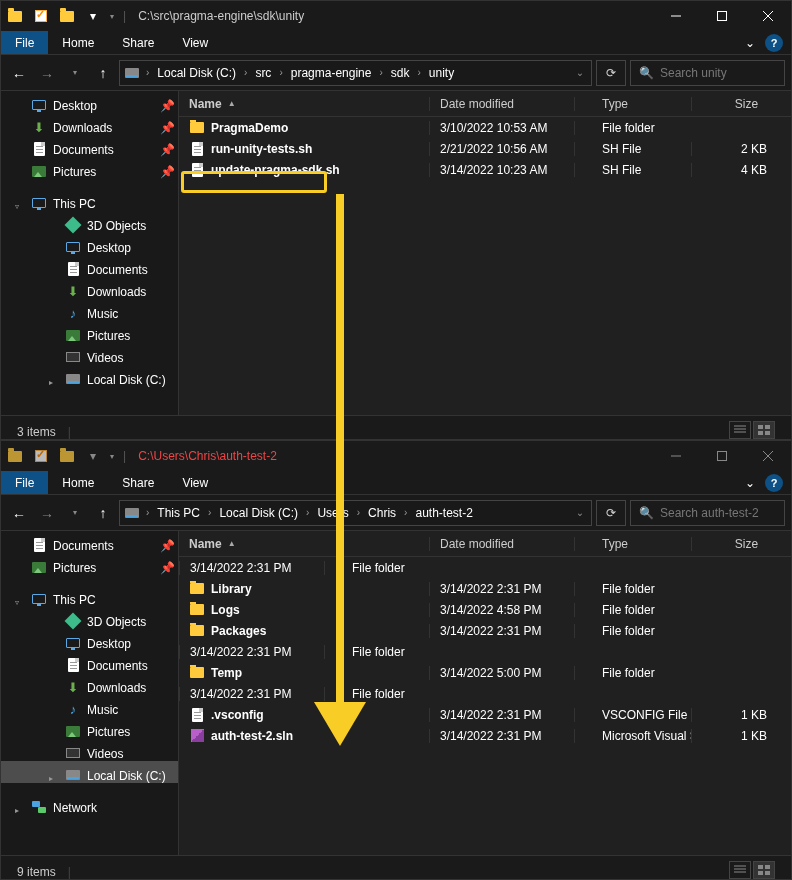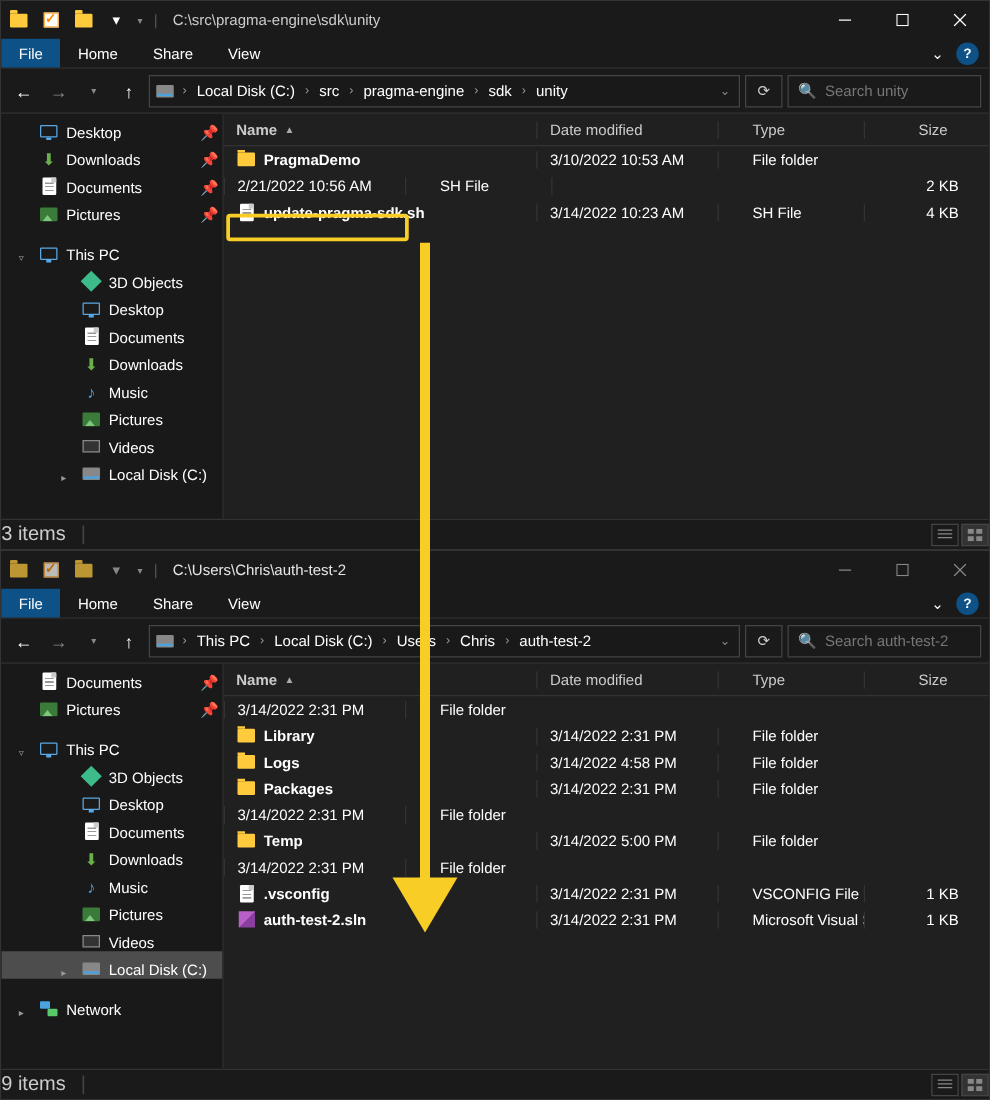--- a/index.html
+++ b/index.html
@@ -49,21 +49,21 @@
   .fp-header { display:flex;height:26px;align-items:center;border-bottom:1px solid #333;color:#ccc;font-size:12px;}
   .col-name { width:250px;padding-left:10px;display:flex;align-items:center;gap:6px;font-weight:bold;}
   .col-date { width:145px;border-left:1px solid #333;padding-left:10px;}
   .col-type { width:117px;border-left:1px solid #333;padding-left:27px;}
   .col-size { flex:1;border-left:1px solid #333;padding-left:10px;text-align:center;}
   .fp-row { display:flex;height:21px;align-items:center;color:#fff;font-size:12px;}
   .fp-row .col-name { display:flex;align-items:center;gap:6px;}
   .fp-row .col-size { text-align:right;padding-right:24px;}
   .fi-icon { width:16px;height:16px;display:flex;align-items:center;justify-content:center;}
   .col-name, .col-date, .col-type, .col-size { white-space:nowrap; overflow:hidden;}
-  .statusbar { height:24px;border-top:1px solid #333;display:flex;align-items:center;padding:0 0;color:#ccc;font-size:16px;background:#1a1a1a;}
+  .statusbar { height:24px;border-top:1px solid #333;display:flex;align-items:flex-end;padding:0 16px;color:#ccc;font-size:12px;background:#1a1a1a;}
   .status-spacer{flex:1;}
   .status-view { width:22px;height:18px;border:1px solid #444;margin-left:2px;display:flex;align-items:center;justify-content:center;}
   .status-view.active{background:#333;}
   
   .folder-ic { width:14px;height:11px;background:#ffcb3d;border-radius:1px;position:relative;}
   .folder-ic::before{content:"";position:absolute;top:-3px;left:0;width:6px;height:3px;background:#ffcb3d;border-radius:1px 1px 0 0;}
   .file-ic { width:11px;height:14px;background:#fff;border-radius:1px;position:relative;}
   .file-ic::before{content:"";position:absolute;top:0;right:0;width:4px;height:4px;background:#ccc;}
   .file-ic.lines::after{content:"";position:absolute;top:4px;left:2px;right:2px;height:7px;background:repeating-linear-gradient(#999 0 1px,transparent 1px 3px);}
   .monitor-ic{width:14px;height:10px;border:1px solid #5aa9e6;border-radius:1px;background:#1a1a1a;position:relative;}
@@ -288,20 +288,26 @@
                 <span class="fi-icon">
                   <span class="folder-ic"></span>
                 </span>
                 <span>PragmaDemo</span>
               </div>
       <div class="col-date">3/10/2022 10:53 AM</div>
       <div class="col-type">File folder</div>
       <div class="col-size"></div>
     </div>
             <div class="fp-row">
+      <div class="col-name">
+                <span class="fi-icon">
+                  <span class="file-ic lines"></span>
+                </span>
+                <span>run-unity-tests.sh</span>
+              </div>
       <div class="col-date">2/21/2022 10:56 AM</div>
       <div class="col-type">SH File</div>
       <div class="col-size">2 KB</div>
     </div>
             <div class="fp-row">
       <div class="col-name">
                 <span class="fi-icon">
                   <span class="file-ic lines"></span>
                 </span>
                 <span>update-pragma-sdk.sh</span>
@@ -345,21 +351,21 @@
       <span class="tb-icon">
             <span class="tb-check" style="opacity:.7"></span>
           </span>
       <span class="tb-icon">
             <span class="folder-ic" style="opacity:.7"></span>
           </span>
       <span class="tb-icon" style="color:#888">▾</span>
       <span class="qat-down">▾</span>
     </div>
     <span class="tb-sep">|</span>
-    <div class="tb-path" style="color:#e5e5e5">C:\Users\Chris\auth-test-2</div>
+    <div class="tb-path" style="color:#ef4444">C:\Users\Chris\auth-test-2</div>
     <div class="tb-controls">
       <div class="tb-btn min">
             <svg viewBox="0 0 10 10">
               <line x1="0" y1="5" x2="10" y2="5" stroke="currentColor"></line>
             </svg>
           </div>
       <div class="tb-btn max">
             <svg viewBox="0 0 10 10">
               <rect x="0.5" y="0.5" width="9" height="9" fill="none" stroke="currentColor"></rect>
             </svg>

